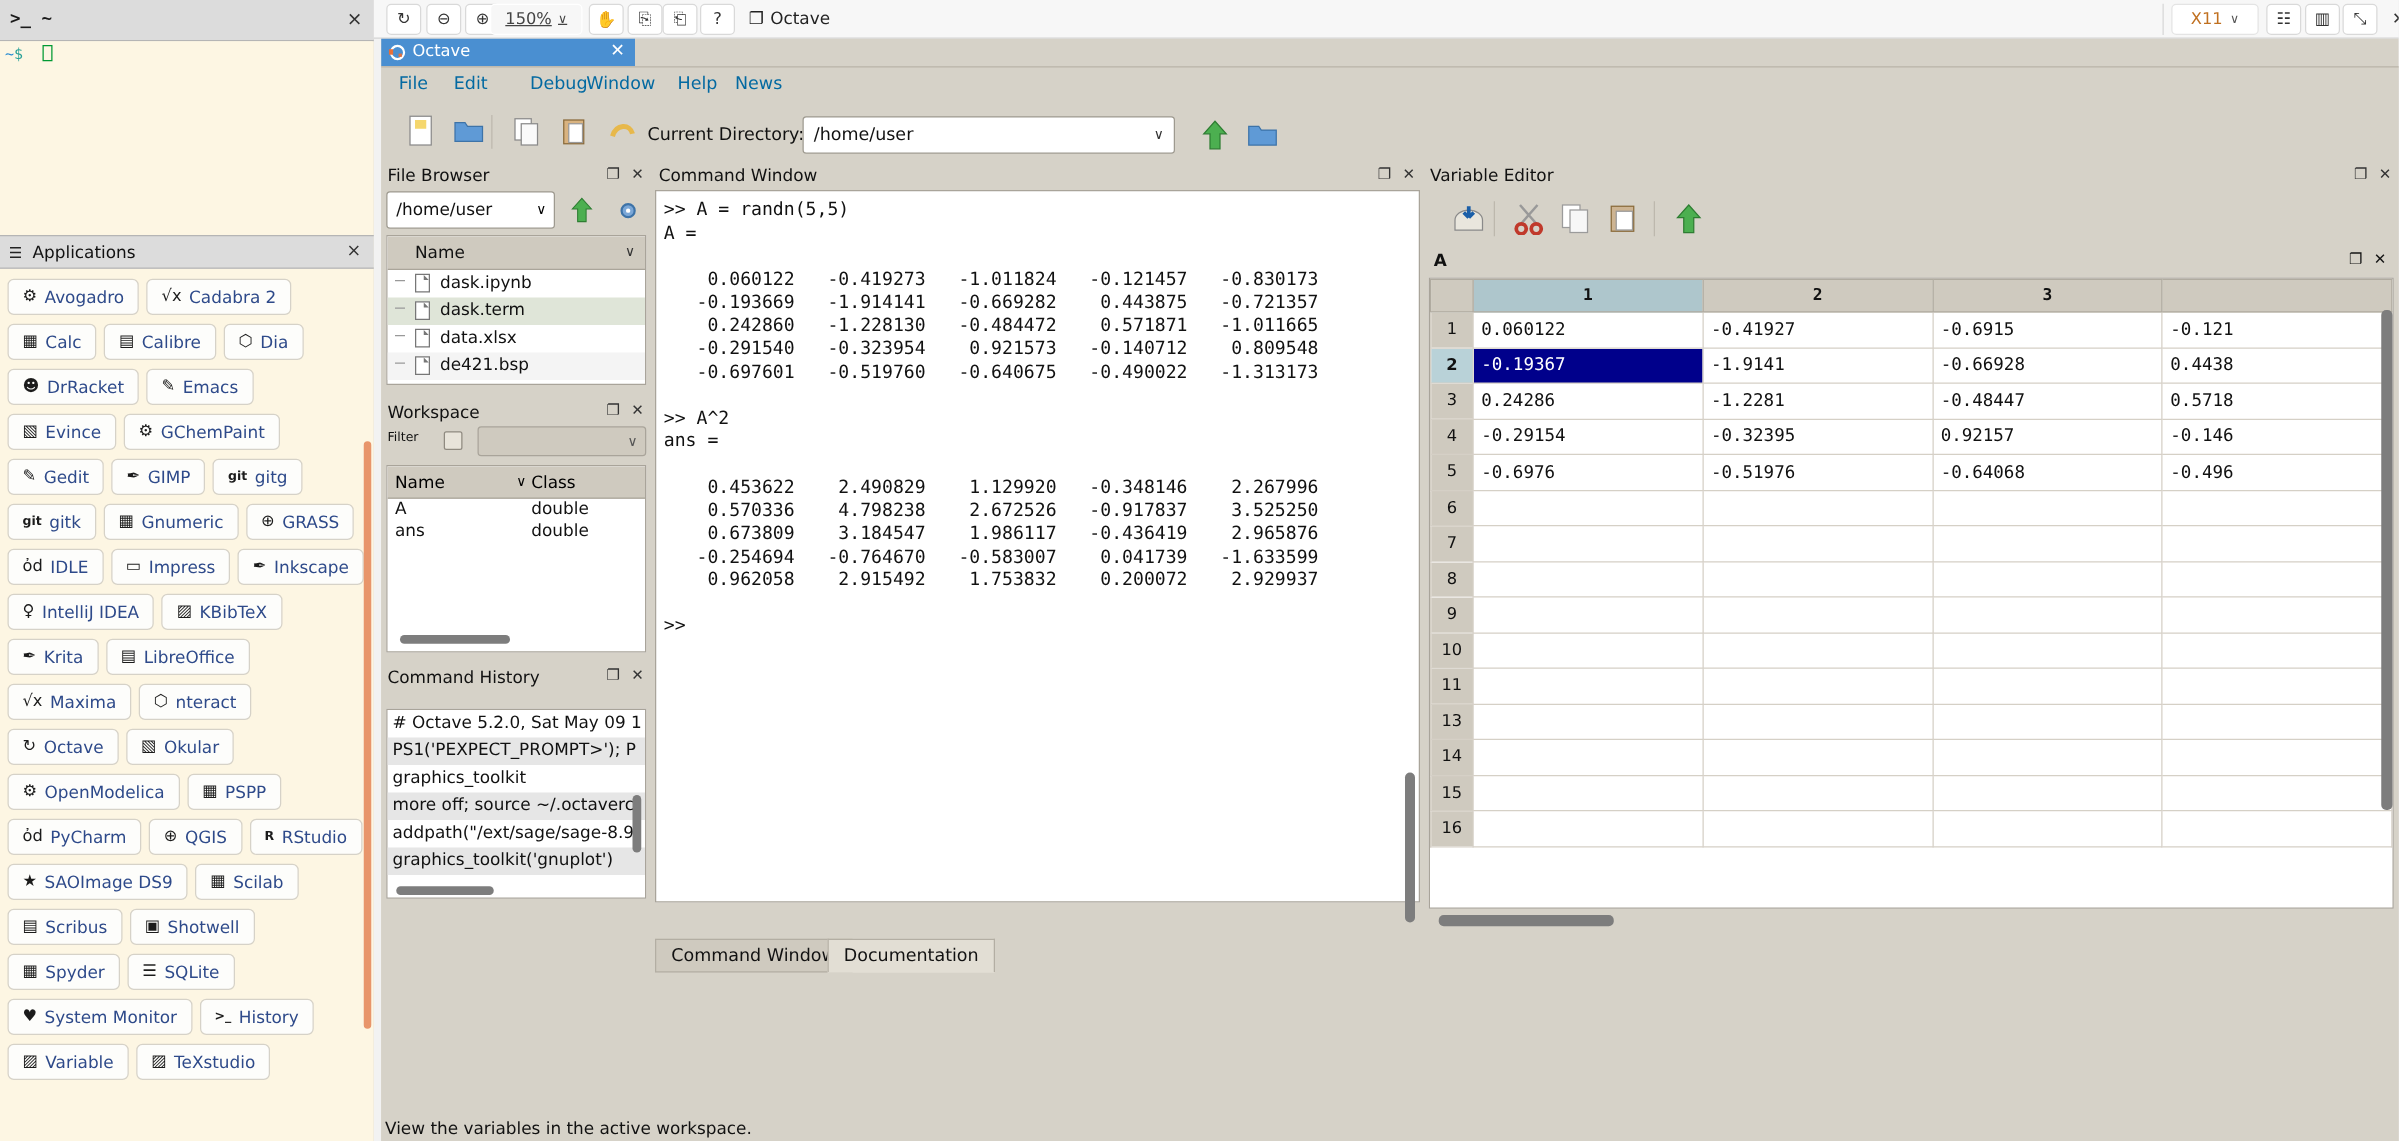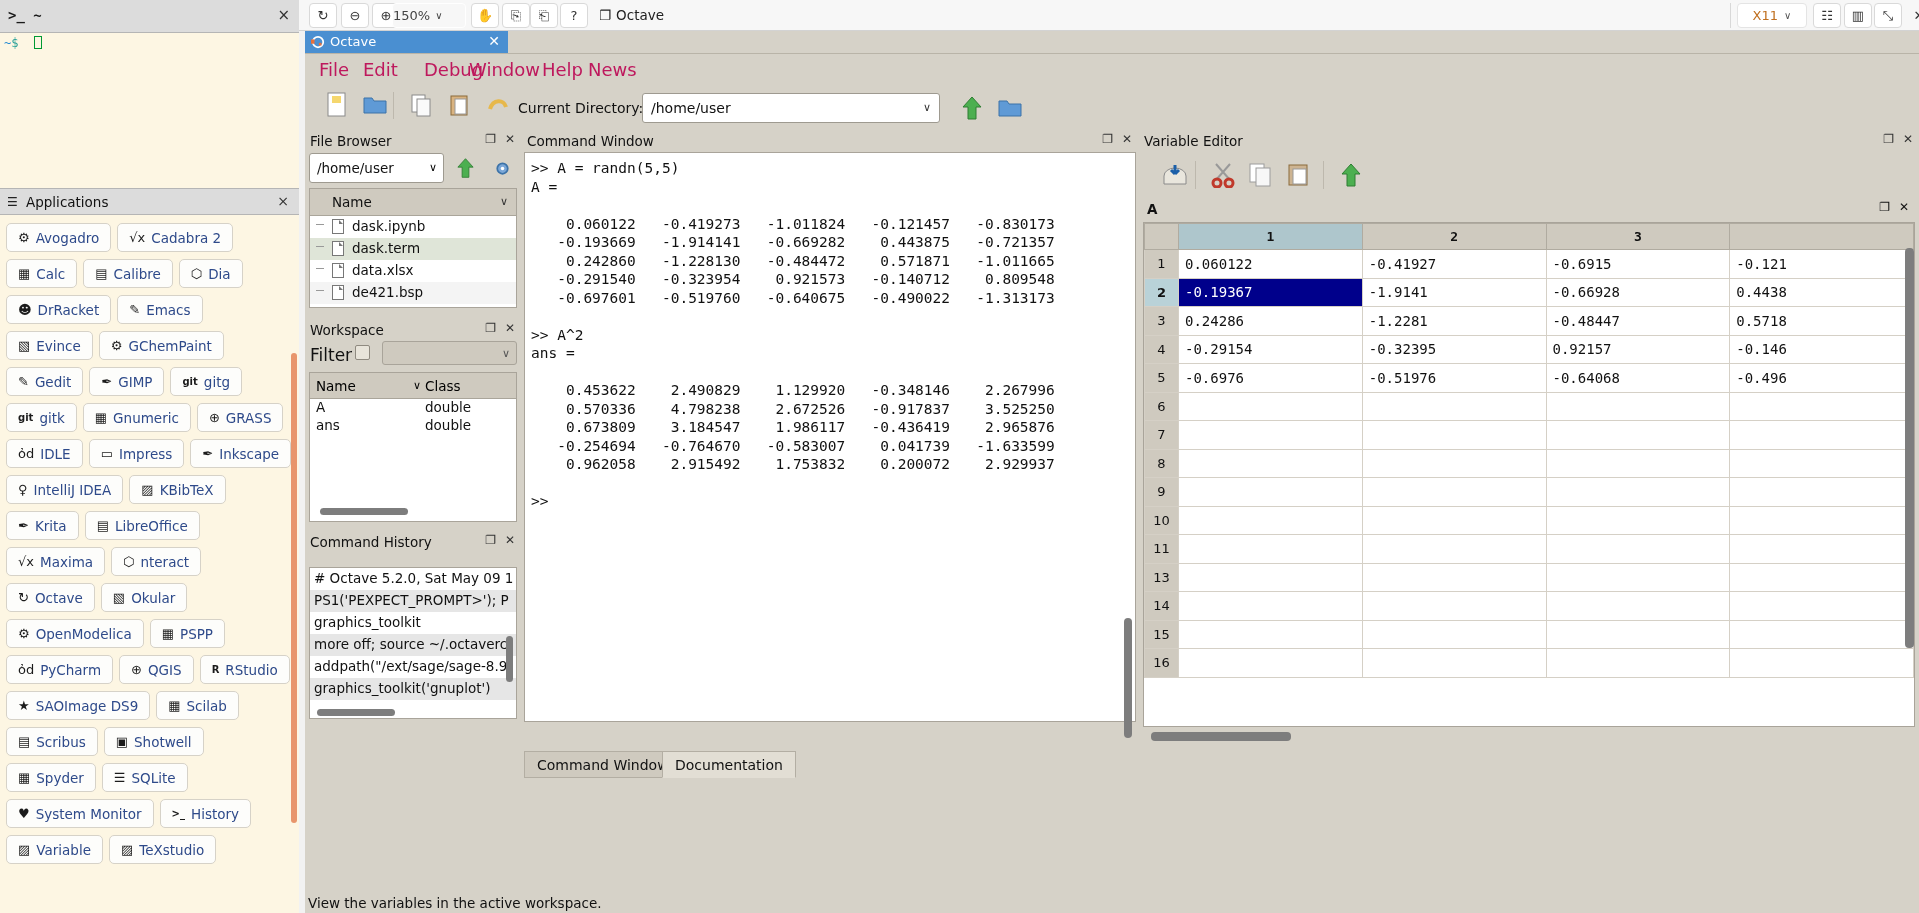--- a/index.html
+++ b/index.html
@@ -54,22 +54,22 @@
 
   
   #topbar { position:absolute; left:299px; top:0; width:1620px; height:31px;
     background:#f7f7f7; border-bottom:1px solid #d3d3d3; }
   .tb-btn { position:absolute; top:3px; height:25px; min-width:28px;
     border:1px solid #d9d9d9; background:#fff; border-radius:4px;
     display:flex; align-items:center; justify-content:center;
     font-size:13px; color:#333; cursor:default; }
   #zoom-select { position:absolute; top:3px; left:93px; height:25px; width:74px;
     border:1px solid #fff; background:#f7f7f7; border-radius:4px;
-    display:flex; align-items:center; gap:5px;
-    font-size:13px; color:#444; cursor:default; }
+    display:flex; align-items:center; justify-content:center; gap:5px;
+    font-size:13px; color:#444; cursor:default;text-decoration:underline; }
   #tb-app-name { position:absolute; left:268px; top:7px; font-size:13.5px; color:#222;
      display:flex; align-items:center; gap:5px; }
   #x11-select { position:absolute; right:112px; top:3px; height:25px; width:70px;
     border:1px solid #e4e4e4; background:#fff; border-radius:4px;
     display:flex; align-items:center; justify-content:center; gap:6px;
     font-size:13px; color:#c07020; cursor:default; }
   #tb-right-sep { position:absolute; right:188px; top:3px; width:1px; height:25px; background:#d8d8d8;}
 
   
   #octave-win { position:absolute; left:305px; top:31px; width:1614px; height:882px;
@@ -77,21 +77,21 @@
   #oct-titlebar { position:absolute; left:0; top:0; width:203px; height:22px;
      background:#4a8fd1; color:#fff; }
   #oct-titlebar .t { position:absolute; left:25px; top:3px; font-size:13px; }
   #oct-titlebar .x { position:absolute; right:8px; top:2px; font-size:14px; font-weight:bold; }
   #oct-icon { position:absolute; left:6px; top:4px; width:14px; height:14px; }
 
   #oct-body { position:absolute; left:0; top:22px; width:1614px; height:860px;
      background:#d6d2c8; border-top:1px solid #b9b4a8; }
 
   #menubar { position:absolute; left:0; top:0; width:1614px; height:28px; }
-  .menu-item { position:absolute; top:5px; font-size:18px; color:#be185d; cursor:default; }
+  .menu-item { position:absolute; top:5px; font-size:14px; color:#0369a1; cursor:default; }
 
   #oct-toolbar { position:absolute; left:0; top:28px; width:1614px; height:48px; }
   .otb { position:absolute; top:6px; width:34px; height:34px;
      display:flex; align-items:center; justify-content:center; }
   .otb-sep { position:absolute; top:10px; width:1px; height:27px; background:#bdb8ad; }
   #curdir-label { position:absolute; left:213px; top:18px; font-size:14px; color:#111; }
   #curdir-combo { position:absolute; left:337px; top:11px; width:298px; height:30px;
      background:#fff; border:1px solid #9e9a90; border-radius:3px; }
   #curdir-combo .val { position:absolute; left:8px; top:6px; font-size:14px; color:#111; }
   #curdir-combo .arr { position:absolute; right:8px; top:7px; font-size:11px; color:#333; }
@@ -123,21 +123,21 @@
   .fb-row .fi { position:absolute; left:22px; top:3px; width:12px; height:15px;
      background:#fff; border:1px solid #777; }
   .fb-row .fi:after { content:""; position:absolute; right:0; top:0; border-left:4px solid #777;
      border-top:4px solid transparent; }
   .fb-row .nm { position:absolute; left:42px; top:2px; }
   .fb-row.sel { background:#dfe5d8; }
   .fb-row.alt { background:#f4f4f4; }
 
   
   #workspace { left:2px; top:265px; width:212px; height:205px; }
-  #ws-filter-lbl { position:absolute; left:3px; top:26px; font-size:17px; color:#111;}
+  #ws-filter-lbl { position:absolute; left:3px; top:26px; font-size:10px; color:#111;}
   #ws-filter-cb { position:absolute; left:48px; top:26px; width:15px; height:15px;
      background:#e8e4da; border:1px solid #8f8a80; border-radius:2px;}
   #ws-filter-in { position:absolute; left:75px; top:22px; width:135px; height:24px;
      background:#cfcabf; border:1px solid #a9a49a; border-radius:3px; }
   #ws-filter-in .arr { position:absolute; right:6px; top:5px; font-size:11px; color:#555;}
   #ws-table { position:absolute; left:2px; top:53px; width:208px; height:150px;
      background:#fff; border:1px solid #a9a49a; overflow:hidden;}
   #ws-table .hdr { height:26px; background:#cfcabf; border-bottom:1px solid #aaa59a; position:relative;}
   #ws-table .hdr .c1 { position:absolute; left:6px; top:5px; font-size:13.5px;}
   #ws-table .hdr .ar { position:absolute; left:103px; top:6px; font-size:11px;}

